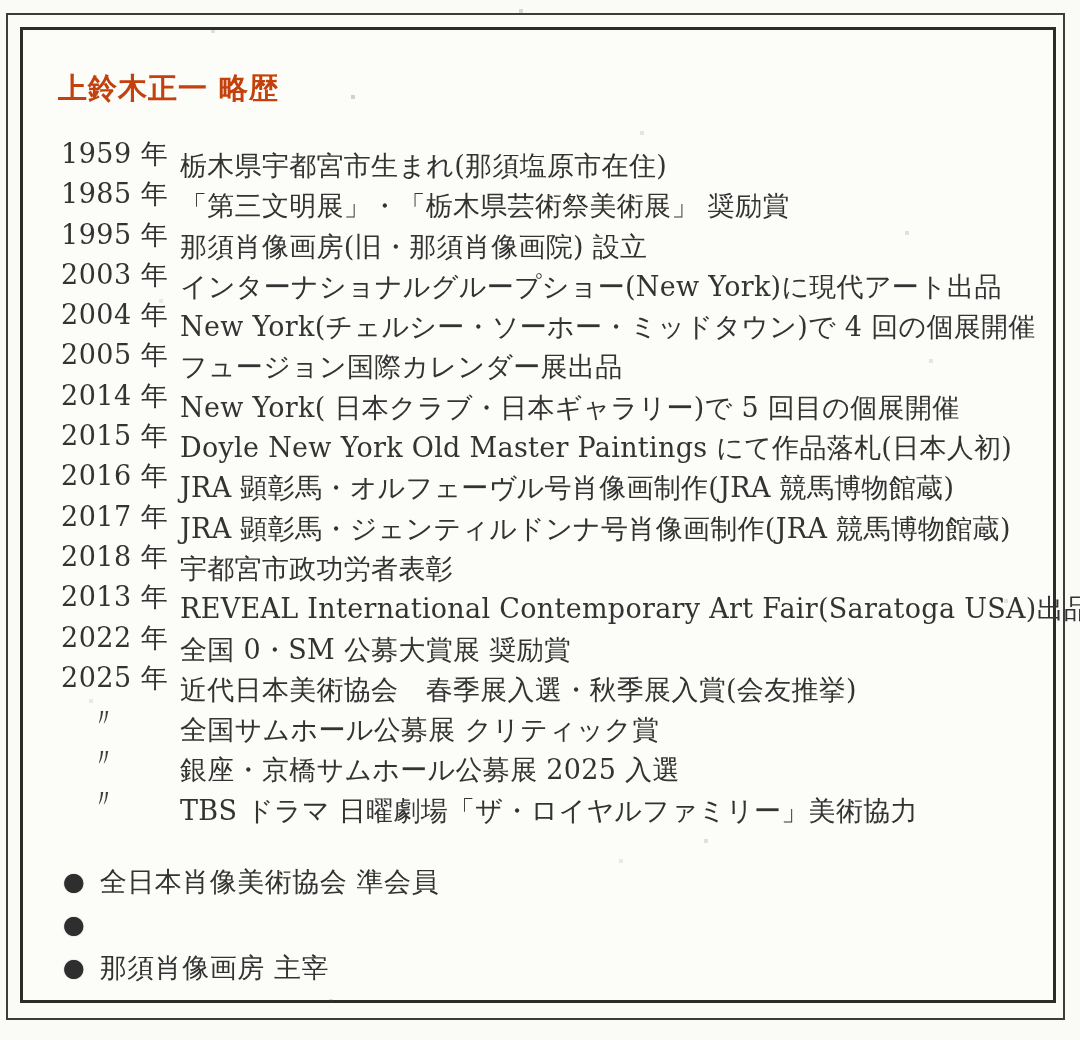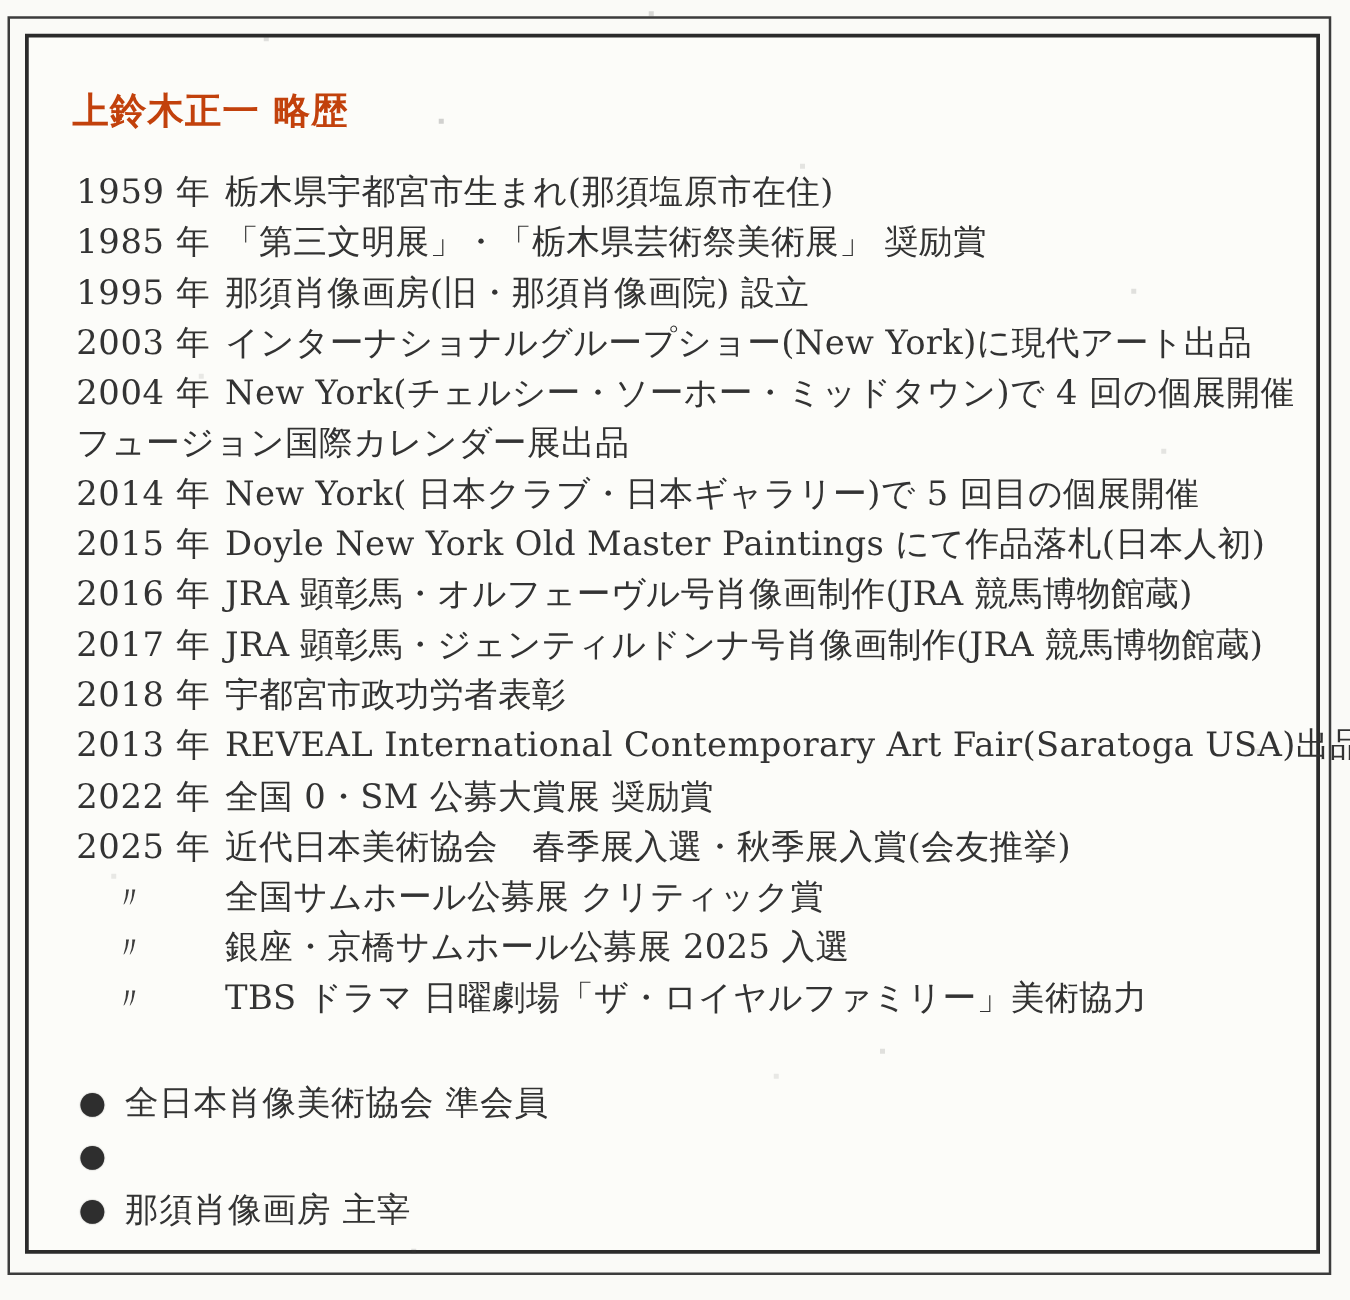--- a/index.html
+++ b/index.html
@@ -56,20 +56,21 @@
     letter-spacing: 0.5px;
   }
   .t-year.ditto {
     padding-left: 30px;
     font-size: 25px;
     color: #3d3d3d;
   }
   .t-text {
     flex: 1;
     letter-spacing: 0.3px;
+    margin-top: 12px;
   }
   .memberships {
     position: absolute;
     left: 63px; top: 860px;
     width: 900px;
   }
   .m-row {
     display: flex;
     align-items: center;
     height: 43px;
@@ -131,20 +132,21 @@
     </div>
   <div class="t-row">
       <span class="t-year">2003 年</span>
       <span class="t-text">インターナショナルグループショー(New York)に現代アート出品</span>
     </div>
   <div class="t-row">
       <span class="t-year">2004 年</span>
       <span class="t-text">New York(チェルシー・ソーホー・ミッドタウン)で 4 回の個展開催</span>
     </div>
   <div class="t-row">
+      <span class="t-year">2005 年</span>
       <span class="t-text">フュージョン国際カレンダー展出品</span>
     </div>
   <div class="t-row">
       <span class="t-year">2014 年</span>
       <span class="t-text">New York( 日本クラブ・日本ギャラリー)で 5 回目の個展開催</span>
     </div>
   <div class="t-row">
       <span class="t-year">2015 年</span>
       <span class="t-text">Doyle New York Old Master Paintings にて作品落札(日本人初)</span>
     </div>

